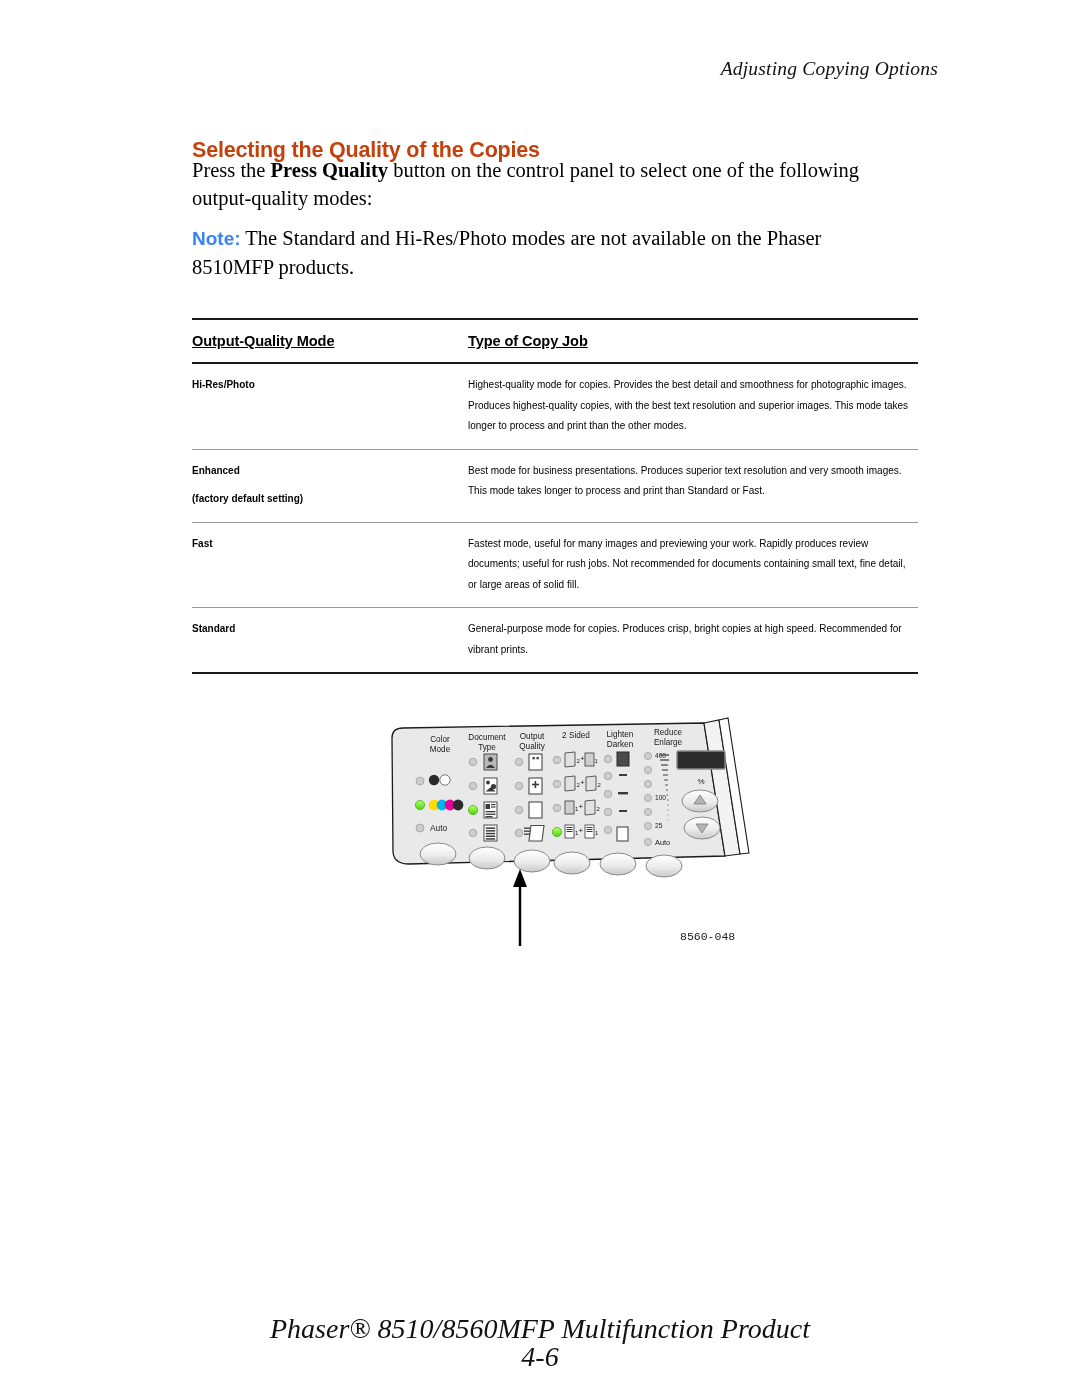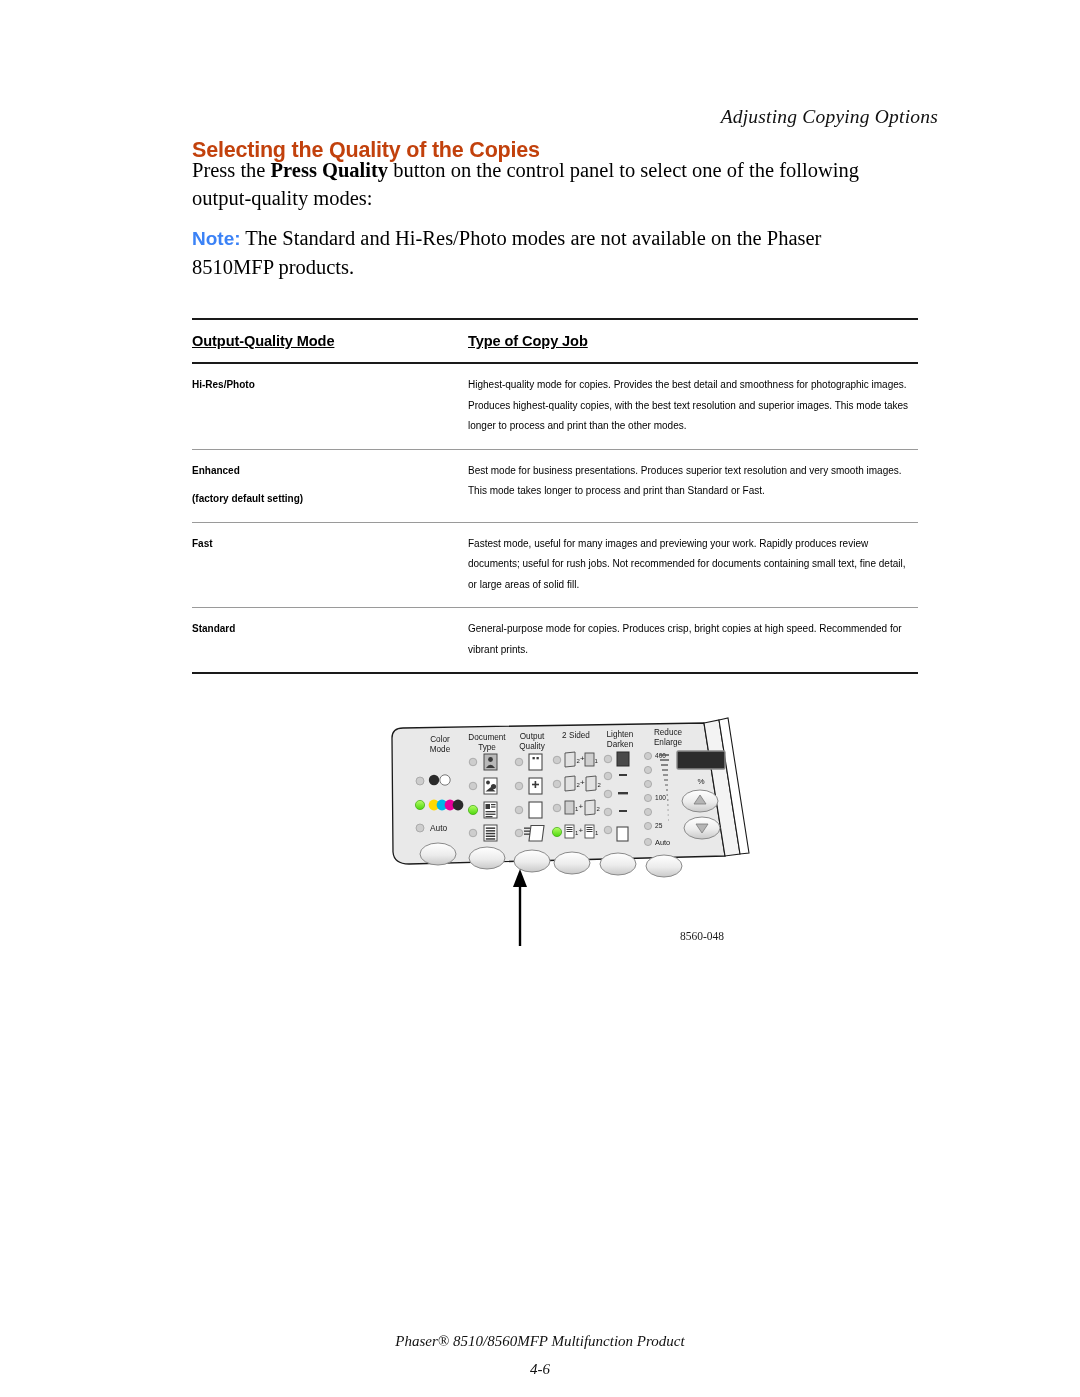--- a/index.html
+++ b/index.html
@@ -25,21 +25,20 @@
   .running-head {
     position: absolute;
     top: 58px;
     right: 142px;
     font-family: "Liberation Serif", serif;
     font-style: italic;
     font-size: 19.5px;
     letter-spacing: 0.2px;
     color: #111;
     white-space: nowrap;
-    margin-top: 48px;
   }
 
   
   .section-heading {
     position: absolute;
     top: 118px;
     left: 192px;
     font-family: "Liberation Sans", sans-serif;
     font-weight: bold;
     font-size: 21.5px;
@@ -123,39 +122,38 @@
     top: 706px;
     left: 380px;
     width: 380px;
     height: 250px;
   }
   .figure-svg { display: block; }
   .figure-id {
     position: absolute;
     left: 300px;
     top: 224px;
-    font-family: Liberation Serif, serif;
+    font-family: Liberation Mono, monospace;
     font-size: 11.5px;
     color: #1a1a1a;
     white-space: nowrap;
   }
 
   
   .footer {
     position: absolute;
     left: 0;
     right: 0;
     top: 1315px;
     text-align: center;
     font-family: "Liberation Serif", serif;
     font-style: italic;
-    font-size: 15px;
+    font-size: 28px;
     line-height: 28px;
     color: #111;
-    margin-top: 12px;
   }
   .footer .page-no { display: block; }
 </style>
 </head>
 <body>
 
 <div class="page">
 
   <div class="running-head">Adjusting Copying Options</div>
 

